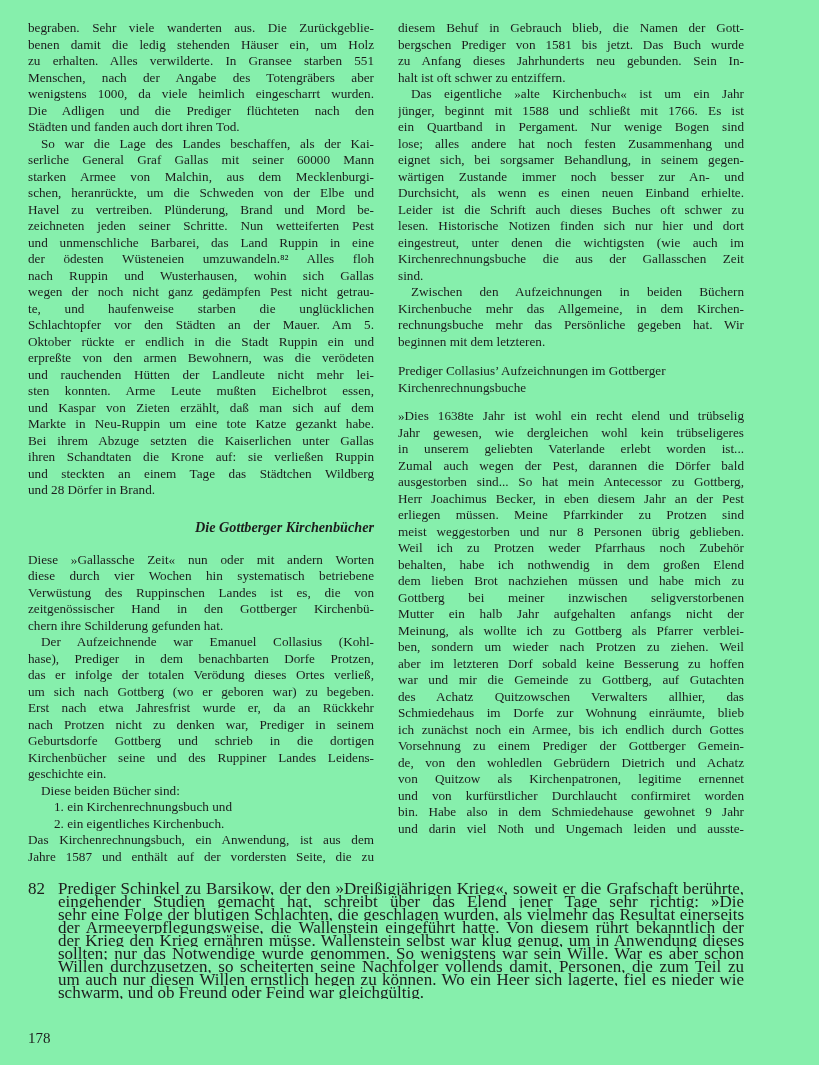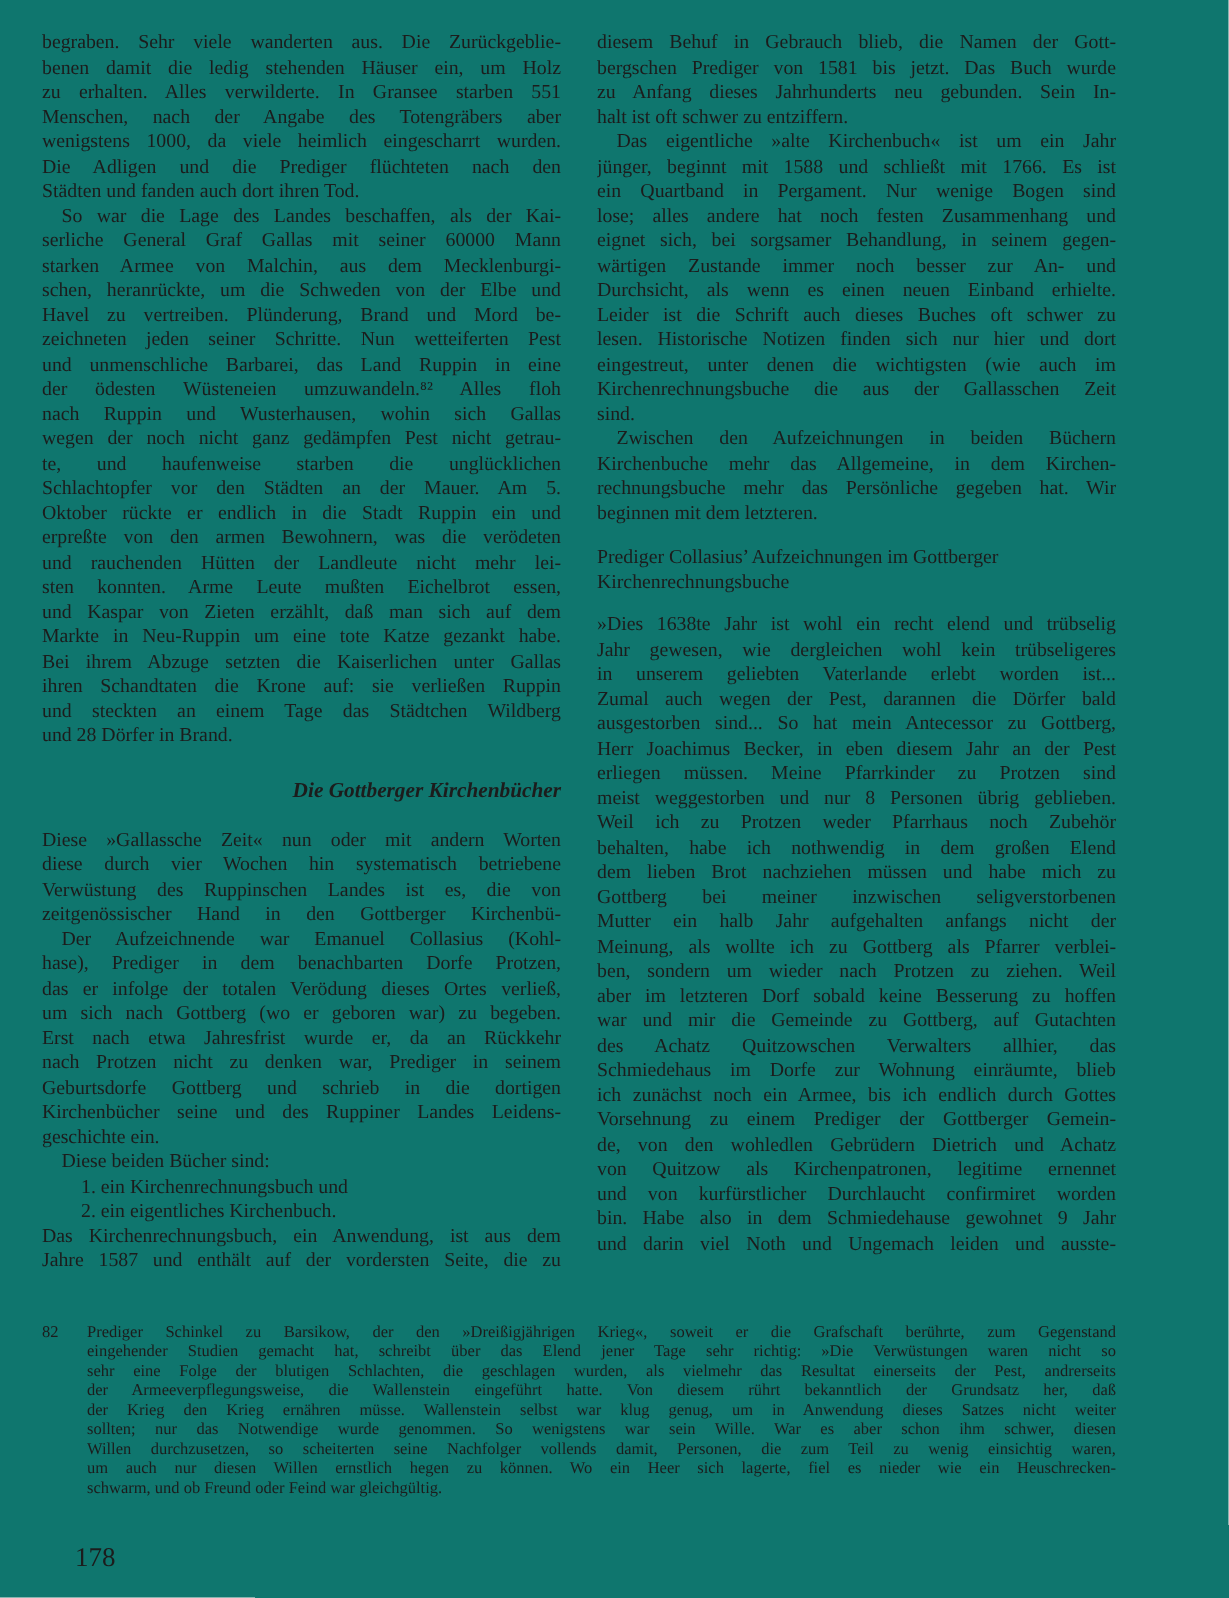--- a/index.html
+++ b/index.html
@@ -1,20 +1,20 @@
 <!DOCTYPE html>
 <html><head>
 <meta charset="utf-8">
 <style>
   html, body { margin: 0; padding: 0; background: #e8e8e8; }
   .page {
     position: relative;
     width: 819px;
     height: 1065px;
-    background: #0f766e;
+    background: #86efac;
     color: #1c1c1c;
     font-family: "Liberation Serif", "DejaVu Serif", serif;
     overflow: hidden;
   }
   .col {
     position: absolute;
     top: 20px;
     width: 346px;
     font-size: 13.2px;
   }
@@ -46,44 +46,43 @@
   .heading .hline {
     height: 16.5px; line-height: 16.5px;
     font-size: 13.2px;
   }
 
   .footnote {
     position: absolute;
     left: 28px;
     top: 882px;
     width: 716px;
-    font-size: 11px;
+    font-size: 17px;
   }
   .fn-marker {
     position: absolute;
     left: 0; top: 0;
     height: 13px; line-height: 13px;
   }
   .fline {
     height: 13px;
     line-height: 13px;
     padding-left: 30px;
     text-align: justify;
     text-align-last: justify;
     overflow: hidden;
   }
   .fline.endline { text-align-last: left; }
 
   .page-number {
     position: absolute;
     left: 28px;
     top: 1031px;
-    font-size: 18px;
+    font-size: 15px;
     line-height: 14px;
-    margin-left: 22px;
   }
 </style>
 </head>
 <body>
 
 <div class="page">
   <div class="col col-left" id="col-left">
       <div class="para">
         <div class="line">begraben. Sehr viele wanderten aus. Die Zurückgeblie-</div>
         <div class="line">benen damit die ledig stehenden Häuser ein, um Holz</div>
@@ -116,20 +115,21 @@
         <div class="line">ihren Schandtaten die Krone auf: sie verließen Ruppin</div>
         <div class="line">und steckten an einem Tage das Städtchen Wildberg</div>
         <div class="line endline">und 28 Dörfer in Brand.</div>
       </div>
       <div class="heading-italic">Die Gottberger Kirchenbücher</div>
       <div class="para">
         <div class="line">Diese »Gallassche Zeit« nun oder mit andern Worten</div>
         <div class="line">diese durch vier Wochen hin systematisch betriebene</div>
         <div class="line">Verwüstung des Ruppinschen Landes ist es, die von</div>
         <div class="line">zeitgenössischer Hand in den Gottberger Kirchenbü-</div>
+        <div class="line endline">chern ihre Schilderung gefunden hat.</div>
       </div>
       <div class="para">
         <div class="line indent">Der Aufzeichnende war Emanuel Collasius (Kohl-</div>
         <div class="line">hase), Prediger in dem benachbarten Dorfe Protzen,</div>
         <div class="line">das er infolge der totalen Verödung dieses Ortes verließ,</div>
         <div class="line">um sich nach Gottberg (wo er geboren war) zu begeben.</div>
         <div class="line">Erst nach etwa Jahresfrist wurde er, da an Rückkehr</div>
         <div class="line">nach Protzen nicht zu denken war, Prediger in seinem</div>
         <div class="line">Geburtsdorfe Gottberg und schrieb in die dortigen</div>
         <div class="line">Kirchenbücher seine und des Ruppiner Landes Leidens-</div>

